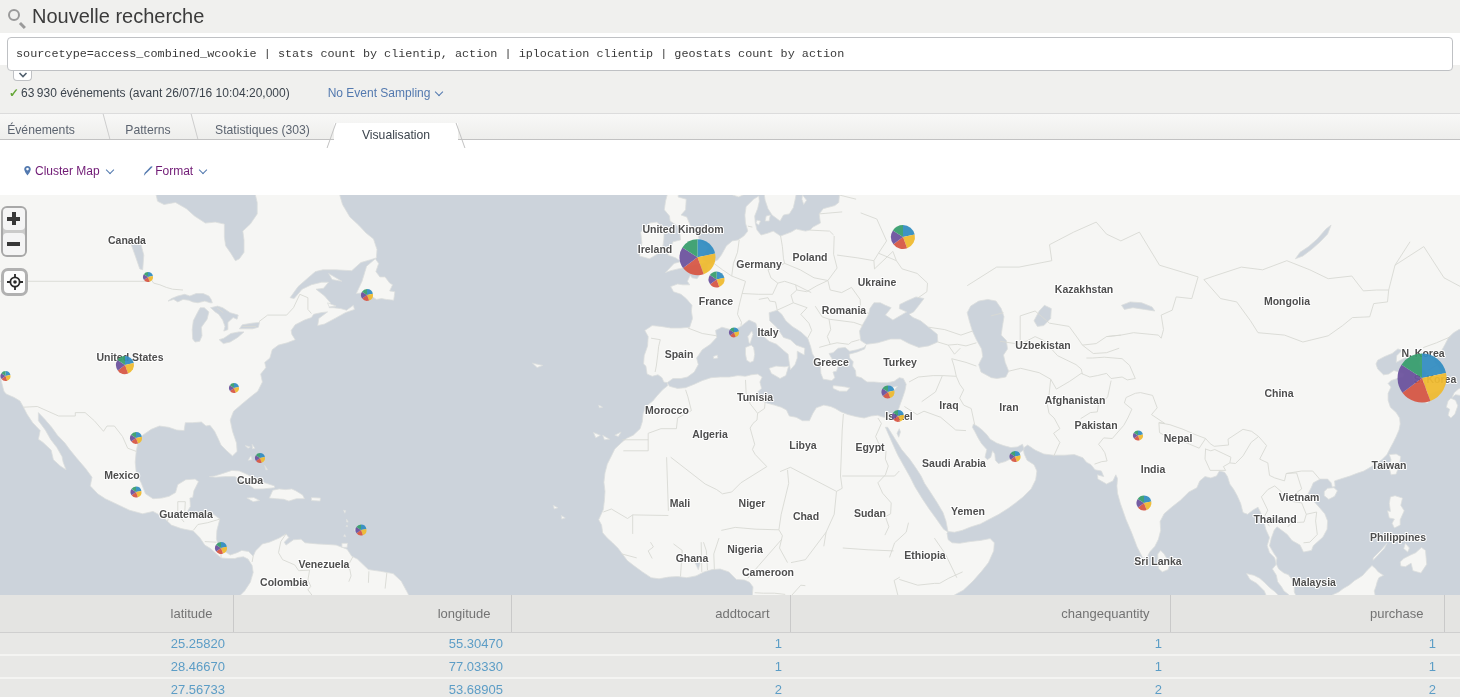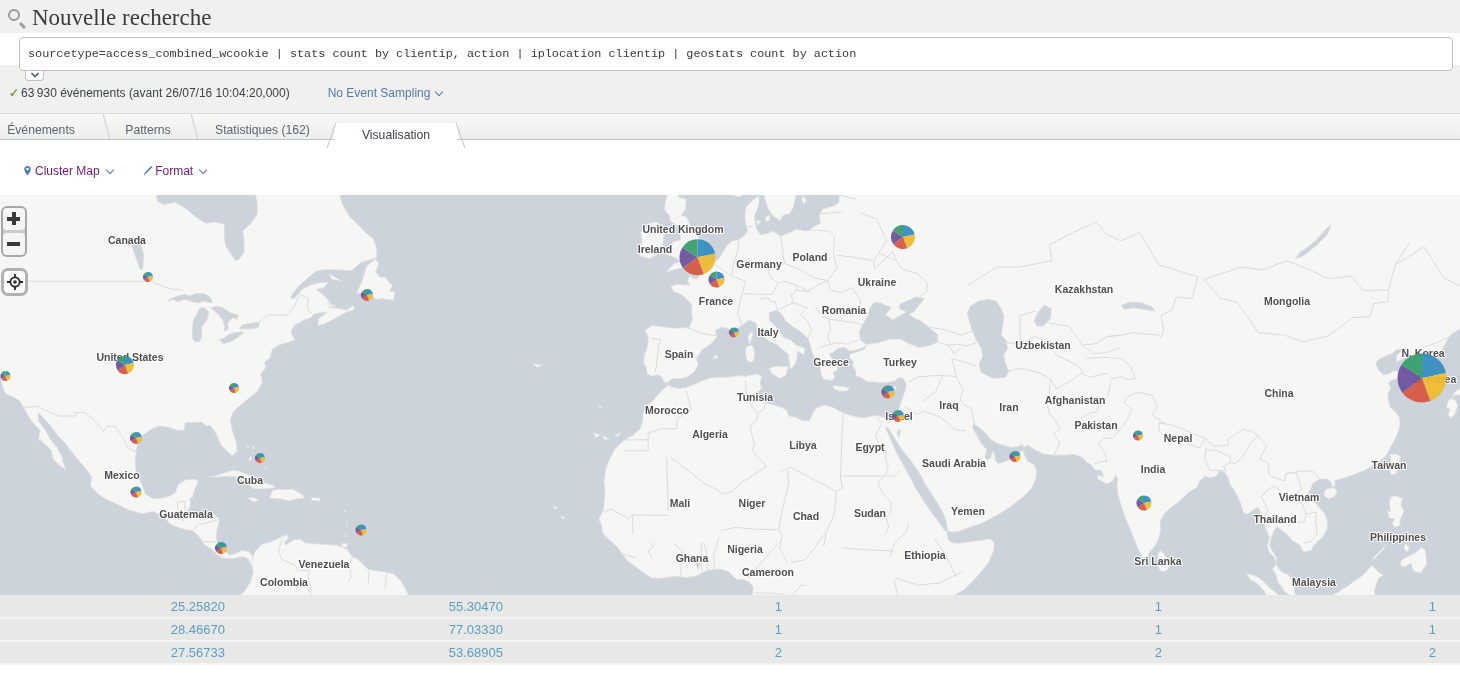--- a/index.html
+++ b/index.html
@@ -1,20 +1,20 @@
 <!DOCTYPE html>
 <html><head><meta charset="utf-8"><style>
 * { margin:0; padding:0; box-sizing:border-box; }
 body { font-family:"Liberation Sans", sans-serif; background:#fff; width:1460px; height:697px; overflow:hidden; }
 .titlebar { height:33px; padding:5px 0 0 8px; background:#f0f0ee; background-image:radial-gradient(#e3e3e1 0.7px, rgba(0,0,0,0) 0.7px); background-size:6px 6px; }
-.titlebar .ttl { font-size:23px; color:#3b3b3b; font-weight:400; vertical-align:top;font-family:Liberation Serif, serif; }
+.titlebar .ttl { font-size:20px; color:#3b3b3b; font-weight:400; vertical-align:top; }
 .sicon { display:inline-block; position:relative; width:17px; height:18px; margin-right:7px; margin-top:3px; }
 .sicon .c { position:absolute; left:0; top:1px; width:12px; height:12px; border:2.2px solid #9a9a9a; border-radius:50%; }
 .sicon .h { position:absolute; left:13px; top:13.5px; width:6.5px; height:2.6px; background:#9a9a9a; transform:rotate(45deg); transform-origin:0 0; }
-.searchwrap { position:relative; margin:4px 7px 0 19px; height:28px; }
+.searchwrap { position:relative; margin:4px 7px 0 7px; height:28px; }
 .searchbox { border:1px solid #bfc1c4; border-radius:4px; background:#fff; height:34px; line-height:32px; padding-left:8px; font-family:"Liberation Mono", monospace; font-size:11.8px; color:#3a3a3a; white-space:nowrap; overflow:hidden; }
 .expander { position:absolute; left:6px; top:34px; width:19px; height:10px; background:#fff; border:1px solid #bfc1c4; border-top:none; border-radius:0 0 4px 4px; text-align:center; z-index:3; }
 .expander svg { display:block; margin:1px auto 0; }
 .samplingrow { height:48px; padding:21px 0 0 9px; font-size:12px; color:#3c444d; background:#f0f0ee; background-image:radial-gradient(#e3e3e1 0.7px, rgba(0,0,0,0) 0.7px); background-size:6px 6px; }
 .samplingrow .chk { color:#65a637; font-weight:bold; margin-right:2px; }
 .samplingrow .link { color:#5379af; margin-left:19px;padding-left:19px; }
 .carr { display:inline-block; width:6px; height:6px; border-right:1.5px solid #5379af; border-bottom:1.5px solid #5379af; transform:rotate(45deg); margin-left:6px; margin-bottom:2px; }
 .tabs { position:relative; height:27px; background:linear-gradient(#f8f8f7,#eeeeec); border-top:1px solid #dcdcdc; border-bottom:1px solid #c2c2c2; }
 .tabs .tab { position:absolute; top:4px; height:25px; line-height:25px; font-size:12.2px; color:#5c6470; text-align:center; }
 .tabs .sep { position:absolute; top:0; width:1px; height:25px; background:#cdcdcd; transform:skewX(15deg); }
@@ -50,21 +50,21 @@
     </div>
 </div>
 
 <div class="samplingrow"><span class="chk">✓</span>63 930 événements (avant 26/07/16 10:04:20,000)<span class="link">No Event Sampling<span class="carr"></span></span></div>
 
 <div class="tabs">
   <div class="tab" style="left:0;width:82px;">Événements</div>
   <div class="sep" style="left:106px;"></div>
   <div class="tab" style="left:104px;width:88px;">Patterns</div>
   <div class="sep" style="left:194px;"></div>
-  <div class="tab" style="left:199px;width:127px;">Statistiques (162)</div>
+  <div class="tab" style="left:199px;width:127px;">Statistiques (303)</div>
   <div class="activetab" style="left:331px;width:130px;">
     <div class="bg"></div>
       <div class="l"></div>
       <div class="r"></div>
     <div class="txt">Visualisation</div>
   </div>
 </div>
 
 <div class="btnrow">
   <span class="bbtn"><svg width="9" height="12" viewBox="0 0 11 13" style="vertical-align:-2px;margin-right:3px;">
@@ -460,20 +460,28 @@
 <table class="stats">
 <colgroup>
       <col style="width:233px">
       <col style="width:278px">
       <col style="width:279px">
       <col style="width:380px">
       <col style="width:274px">
       <col style="width:16px">
     </colgroup>
 <tbody>
+      <tr>
+        <th>latitude</th>
+        <th>longitude</th>
+        <th>addtocart</th>
+        <th>changequantity</th>
+        <th>purchase</th>
+        <th></th>
+      </tr>
 <tr>
         <td>25.25820</td>
         <td>55.30470</td>
         <td>1</td>
         <td>1</td>
         <td>1</td>
         <td></td>
       </tr>
 <tr>
         <td>28.46670</td>

